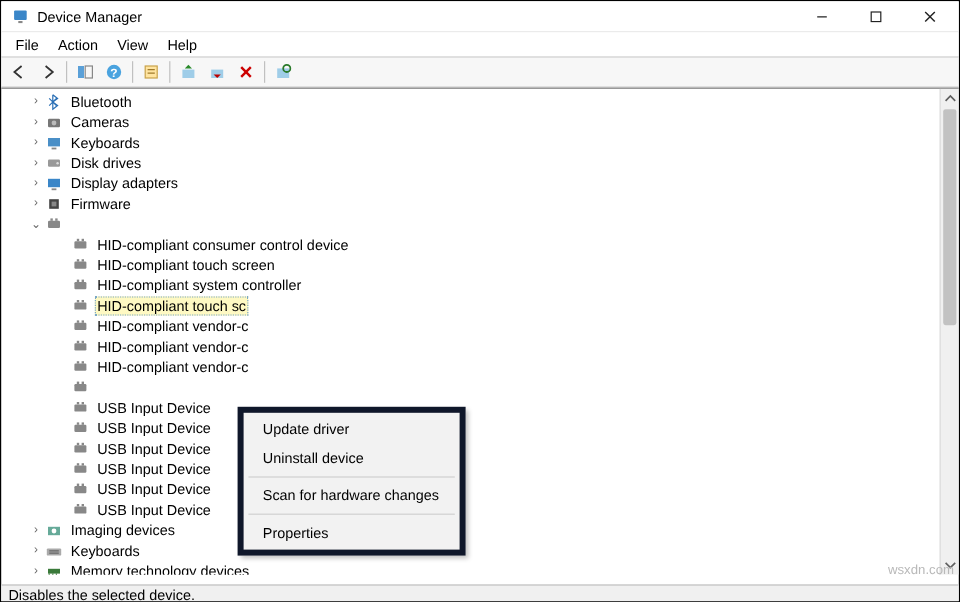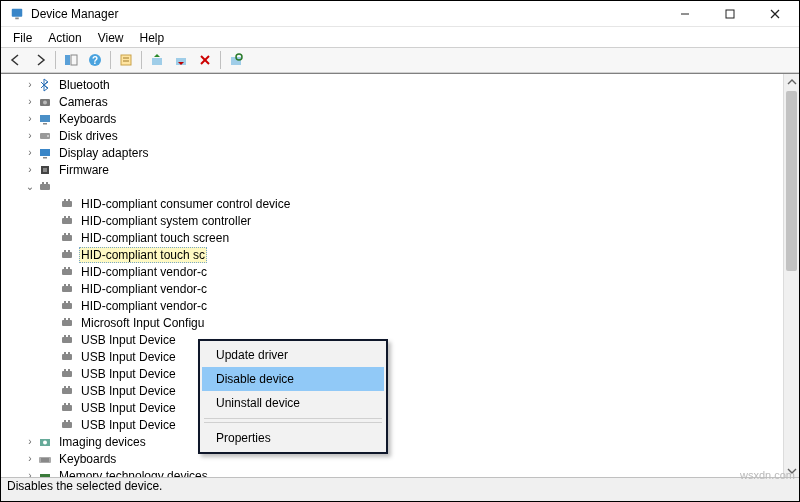--- a/index.html
+++ b/index.html
@@ -87,36 +87,36 @@
   .row .label { padding: 0 2px; }
   .row.selected .label { background:#fef9c3; border:1px dotted #7aa7c7; padding:0 1px;}
   .indent1 { padding-left: 22px; }
   .indent2 { padding-left: 44px; }
   
   .ctxmenu {
     position:absolute;
     left: 197px; top: 265px;
     width: 190px;
     background:#f2f2f2;
-    border:2px solid #0f172a;
+    border:5px solid #0f172a;
     box-shadow: 3px 3px 4px rgba(0,0,0,0.25);
     padding: 2px;
     font-size: 12px;
     z-index: 50;
   }
   .ctxmenu .citem {
     padding: 5px 14px;
   }
   .ctxmenu .citem.highlight { background:#91c9f7; }
   .ctxmenu .citem.bold { font-weight:normal; }
   .ctxmenu .csep { height:1px; background:#d0d0d0; margin:3px 2px; }
   
   .statusbar {
     position:absolute; left:0; right:0; bottom:0;
-    height:24px;
+    height:14px;
     border-top:1px solid #c0c0c0;
     background:#f0f0f0;
     padding: 1px 6px;
     font-size: 12px;
   }
   .watermark {
     position:absolute; right:4px; bottom:20px;
     font-size:11px; color:#b9b9b9;
     pointer-events:none;
   }
@@ -302,33 +302,33 @@
       </div>
       <div class="row indent2">
         <span class="twisty"></span>
         <span class="ricon">
           <svg width="14" height="14">
             <rect x="2" y="4" width="10" height="6" fill="#888" rx="1"></rect>
             <rect x="4" y="2" width="2" height="2" fill="#888"></rect>
             <rect x="8" y="2" width="2" height="2" fill="#888"></rect>
           </svg>
         </span>
+        <span class="label">HID-compliant touch screen</span>
+      </div>
+      <div class="row indent2">
+        <span class="twisty"></span>
+        <span class="ricon">
+          <svg width="14" height="14">
+            <rect x="2" y="4" width="10" height="6" fill="#888" rx="1"></rect>
+            <rect x="4" y="2" width="2" height="2" fill="#888"></rect>
+            <rect x="8" y="2" width="2" height="2" fill="#888"></rect>
+          </svg>
+        </span>
         <span class="label">HID-compliant system controller</span>
       </div>
-      <div class="row indent2">
-        <span class="twisty"></span>
-        <span class="ricon">
-          <svg width="14" height="14">
-            <rect x="2" y="4" width="10" height="6" fill="#888" rx="1"></rect>
-            <rect x="4" y="2" width="2" height="2" fill="#888"></rect>
-            <rect x="8" y="2" width="2" height="2" fill="#888"></rect>
-          </svg>
-        </span>
-        <span class="label">HID-compliant touch screen</span>
-      </div>
       <div class="row indent2 selected">
         <span class="twisty"></span>
         <span class="ricon">
           <svg width="14" height="14">
             <rect x="2" y="4" width="10" height="6" fill="#888" rx="1"></rect>
             <rect x="4" y="2" width="2" height="2" fill="#888"></rect>
             <rect x="8" y="2" width="2" height="2" fill="#888"></rect>
           </svg>
         </span>
         <span class="label">HID-compliant touch sc</span>
@@ -368,21 +368,20 @@
       </div>
       <div class="row indent2">
         <span class="twisty"></span>
         <span class="ricon">
           <svg width="14" height="14">
             <rect x="2" y="4" width="10" height="6" fill="#888" rx="1"></rect>
             <rect x="4" y="2" width="2" height="2" fill="#888"></rect>
             <rect x="8" y="2" width="2" height="2" fill="#888"></rect>
           </svg>
         </span>
-        <span class="label">Microsoft Input Configu</span>
       </div>
       <div class="row indent2">
         <span class="twisty"></span>
         <span class="ricon">
           <svg width="14" height="14">
             <rect x="2" y="4" width="10" height="6" fill="#888" rx="1"></rect>
             <rect x="4" y="2" width="2" height="2" fill="#888"></rect>
             <rect x="8" y="2" width="2" height="2" fill="#888"></rect>
           </svg>
         </span>
@@ -487,23 +486,23 @@
     <div class="scrolltrack"></div>
     <div class="scrollbtn">
       <svg width="10" height="10">
           <path d="M1 3 L5 7 L9 3" fill="none" stroke="#606060" stroke-width="1.4"></path>
         </svg>
     </div>
   </div>
 
   <div class="ctxmenu" id="ctxmenu">
       <div class="citem">Update driver</div>
-      <div class="citem highlight">Disable device</div>
       <div class="citem">Uninstall device</div>
       <div class="csep"></div>
+      <div class="citem">Scan for hardware changes</div>
       <div class="csep"></div>
       <div class="citem bold">Properties</div>
     </div>
 </div>
 
 <div class="statusbar">
   <span>Disables the selected device.</span>
 </div>
 
 <div class="watermark">wsxdn.com</div>

